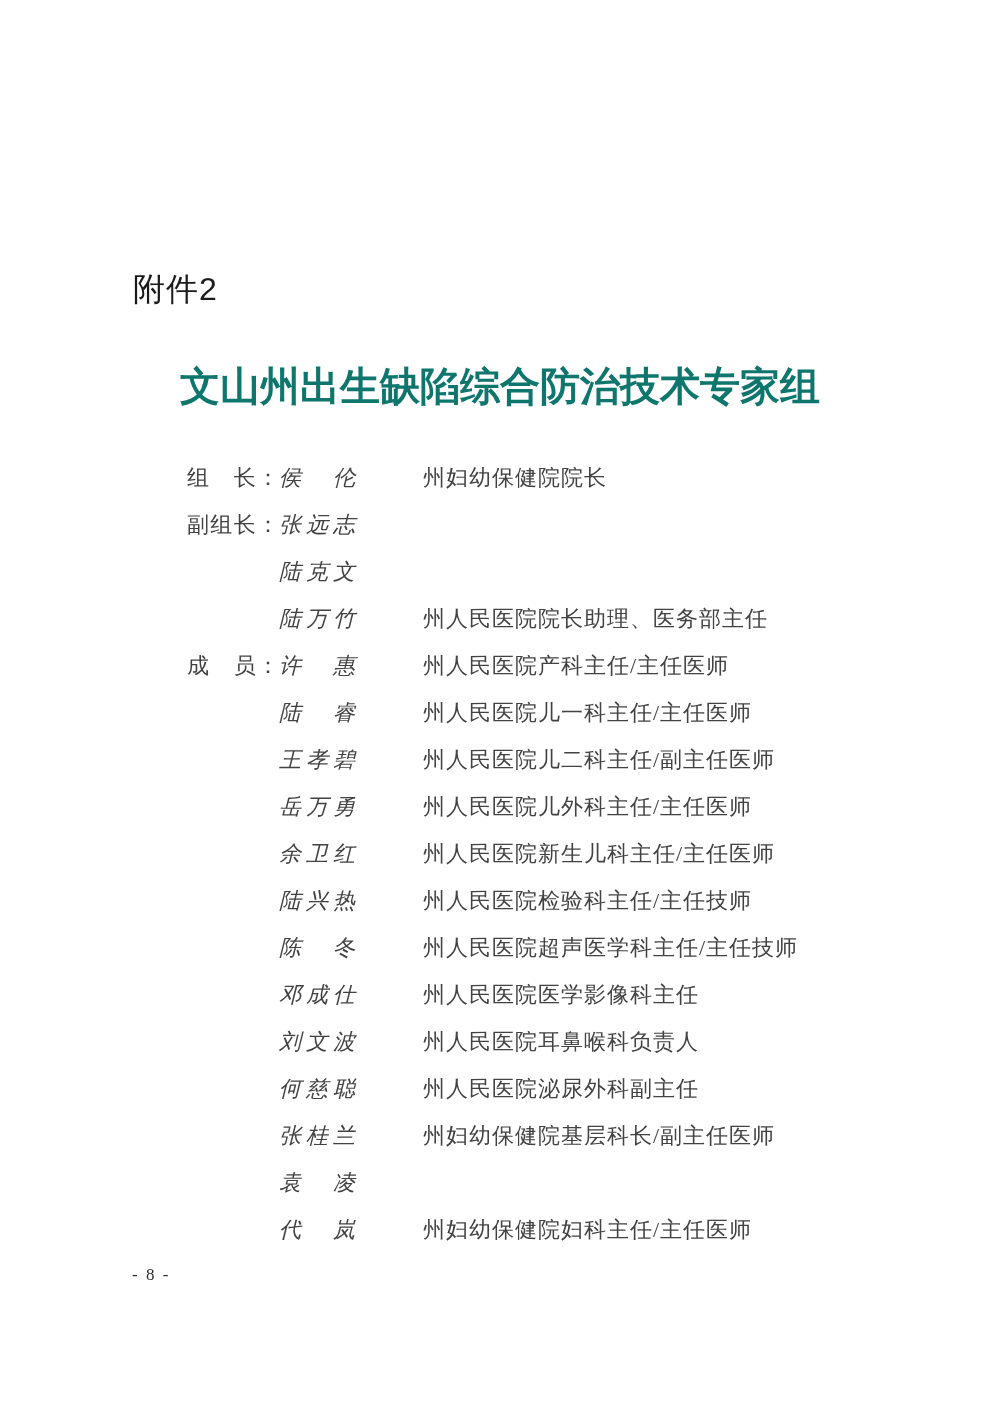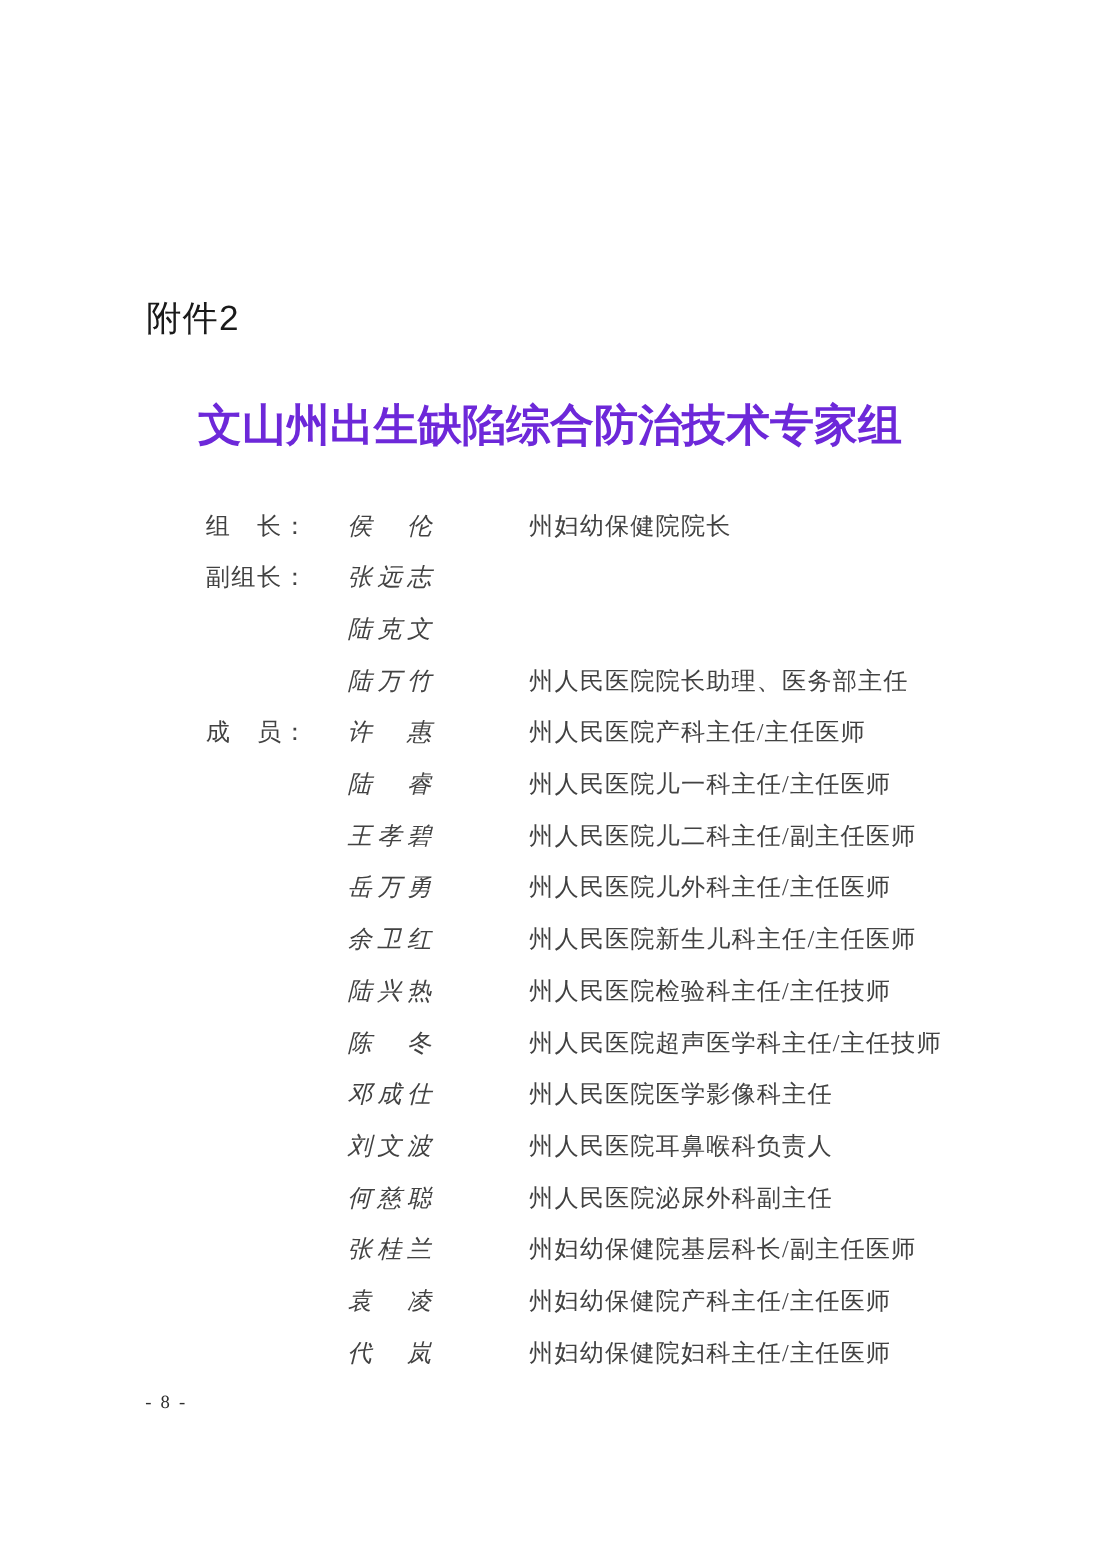--- a/index.html
+++ b/index.html
@@ -29,56 +29,55 @@
   }
   .doc-title {
     position: absolute;
     left: 0;
     right: 0;
     top: 363px;
     text-align: center;
     font-size: 40px;
     line-height: 48px;
     font-weight: bold;
-    color: #6d28d9;
+    color: #0f766e;
     letter-spacing: 0px;
   }
   .roster {
     position: absolute;
     left: 187px;
     top: 454px;
     font-size: 22px;
     color: #424242;
   }
   .roster .row {
     display: flex;
     align-items: baseline;
     height: 47px;
     line-height: 47px;
     white-space: nowrap;
-    gap: 37px;
   }
   .roster .role {
     flex: none;
     display: inline-block;
     width: 92px;
     text-align: justify;
     text-align-last: justify;
   }
   .roster .name {
     flex: none;
     display: inline-block;
     width: 76px;
     text-align: justify;
     text-align-last: justify;
     font-style: italic;
   }
   .roster .desc {
     flex: none;
-    margin-left: 52px;
+    margin-left: 68px;
     letter-spacing: 1px;
   }
   .page-number {
     position: absolute;
     left: 132px;
     top: 1264px;
     font-size: 17px;
     line-height: 22px;
     color: #2e2e2e;
     letter-spacing: 2px;
@@ -178,21 +177,20 @@
 
     <div class="row">
       <span class="role"></span>
       <span class="name">张桂兰</span>
       <span class="desc">州妇幼保健院基层科长/副主任医师</span>
     </div>
 
     <div class="row">
       <span class="role"></span>
       <span class="name">袁　凌</span>
-      <span class="desc">州妇幼保健院产科主任/主任医师</span>
     </div>
 
     <div class="row">
       <span class="role"></span>
       <span class="name">代　岚</span>
       <span class="desc">州妇幼保健院妇科主任/主任医师</span>
     </div>
   </div>
 
   <div class="page-number">- 8 -</div>

